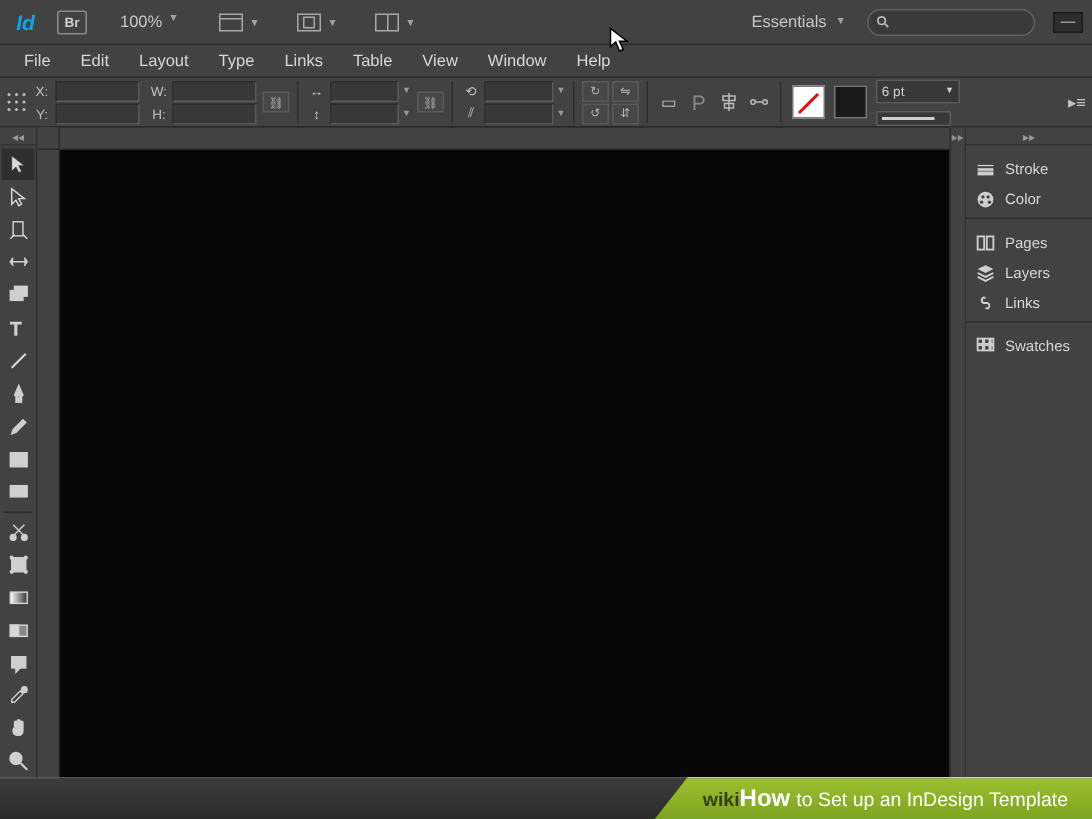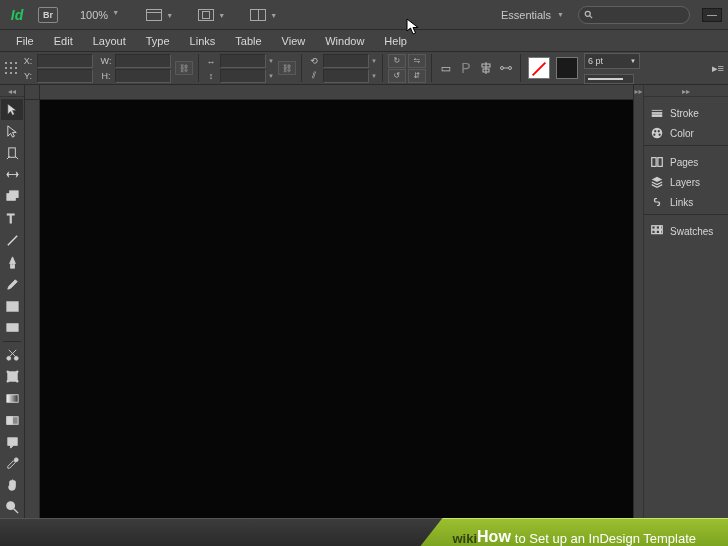--- a/index.html
+++ b/index.html
@@ -1,19 +1,19 @@
 <!DOCTYPE html>
 <html><head>
 <meta charset="utf-8">
 <style>
   *{box-sizing:border-box;margin:0;padding:0;font-family:"Segoe UI",Tahoma,sans-serif}
   body{width:728px;height:546px;background:#424242;overflow:hidden;font-size:11px;color:#d8d8d8;position:relative}
   
   .appbar{height:30px;background:#424242;display:flex;align-items:center;padding:0 6px;gap:4px;border-bottom:1px solid #2b2b2b}
-  .id-logo{width:22px;height:22px;display:flex;align-items:center;justify-content:center;color:#22c55e;font-weight:bold;font-size:14px;font-style:italic}
+  .id-logo{width:22px;height:22px;display:flex;align-items:center;justify-content:center;color:#0ea5e9;font-weight:bold;font-size:14px;font-style:italic}
   .br-badge{width:20px;height:16px;border:1px solid #8b8b8b;color:#d0d0d0;font-size:9px;display:flex;align-items:center;justify-content:center;border-radius:2px;margin-left:6px;font-weight:bold}
   .zoom-sel{margin-left:14px;color:#c8c8c8;font-size:11px;display:flex;gap:4px;padding:2px 4px}
   .zoom-sel .tri{font-size:7px;color:#a0a0a0}
   .layout-btn{width:26px;height:20px;margin-left:14px;display:flex;align-items:center;justify-content:center;position:relative}
   .layout-btn .tri{font-size:7px;color:#a0a0a0;position:absolute;right:-6px;top:7px}
   .layout-glyph{width:16px;height:12px;border:1px solid #a8a8a8;position:relative}
   .layout-glyph::before{content:"";position:absolute;background:#a8a8a8}
   .lg-screen::before{left:0;right:0;top:2px;height:1px}
   .lg-doc::before{left:3px;right:3px;top:1px;bottom:1px;border:1px solid #a8a8a8;background:none}
   .lg-split::before{left:50%;top:0;bottom:0;width:1px}
@@ -67,21 +67,21 @@
   .pgroup{border-bottom:1px solid #2f2f2f;padding:2px 0;margin-bottom:4px}
   .pitem{display:flex;align-items:center;gap:6px;padding:3px 6px;color:#d6d6d6;font-size:10px}
   .pitem svg{width:14px;height:14px;stroke:#cfcfcf;fill:none;stroke-width:1.4}
   .pitem .fillico{fill:#cfcfcf;stroke:none}
   
   .cursor{position:absolute;left:406px;top:18px;pointer-events:none;z-index:50}
   .cursor svg{width:14px;height:18px}
   
   .caption{position:absolute;left:0;right:0;bottom:0;height:28px;display:flex;align-items:stretch}
   .caption .dark{flex:1;background:linear-gradient(#3c3c3c,#2a2a2a);border-top:1px solid #555}
-  .caption .green{background:linear-gradient(#9bbf2f,#7da421);display:flex;align-items:flex-end;padding:0 32px 0 32px;border-top:1px solid #c6e36b;clip-path:polygon(22px 0,100% 0,100% 100%,0 100%);margin-left:-22px}
+  .caption .green{background:linear-gradient(#9bbf2f,#7da421);display:flex;align-items:center;padding:0 16px 0 32px;border-top:1px solid #c6e36b;clip-path:polygon(22px 0,100% 0,100% 100%,0 100%);margin-left:-22px}
   .caption .wiki{font-weight:bold;color:#34430b;font-size:13px}
   .caption .how{font-weight:bold;color:#fff;font-size:16px}
   .caption .title{color:#fff;font-size:13px;margin-left:4px}
   .tri{display:inline-block}
 </style>
 </head>
 <body>
 
 <div class="appbar">
   <div class="id-logo">Id</div>

